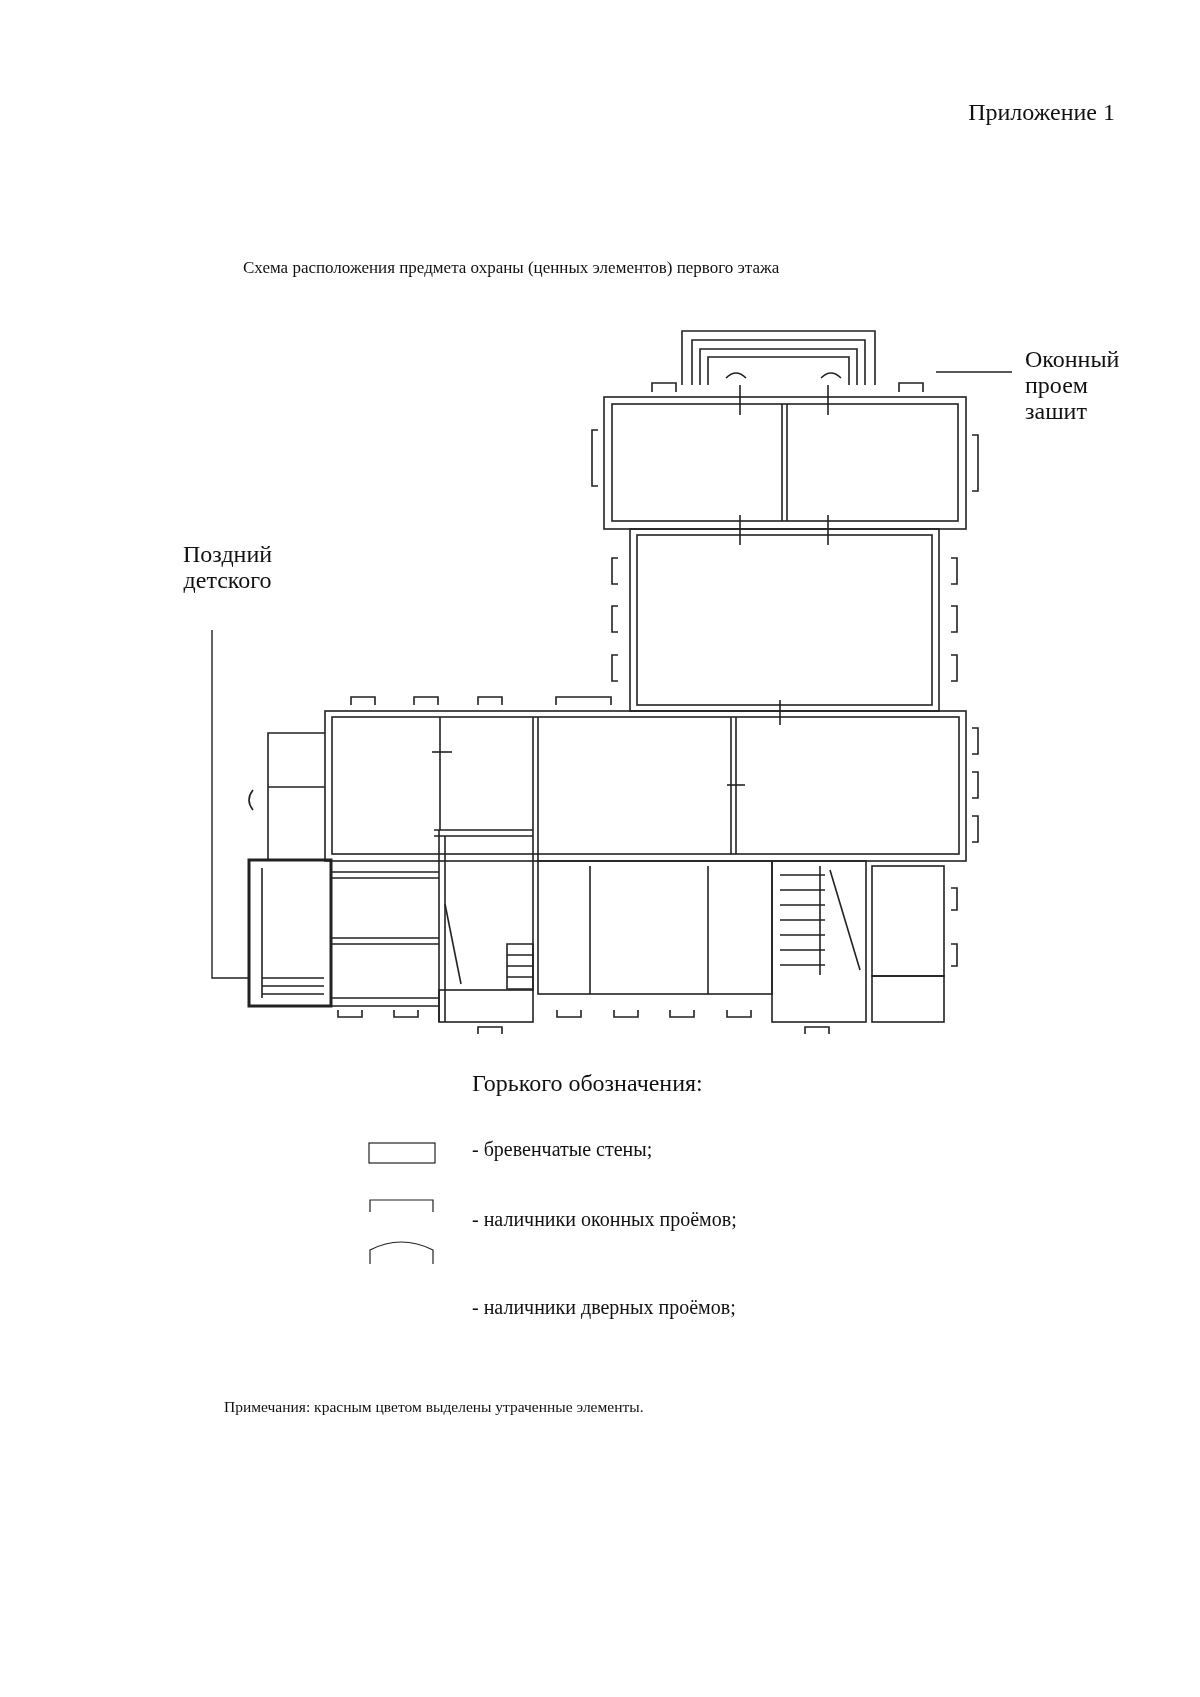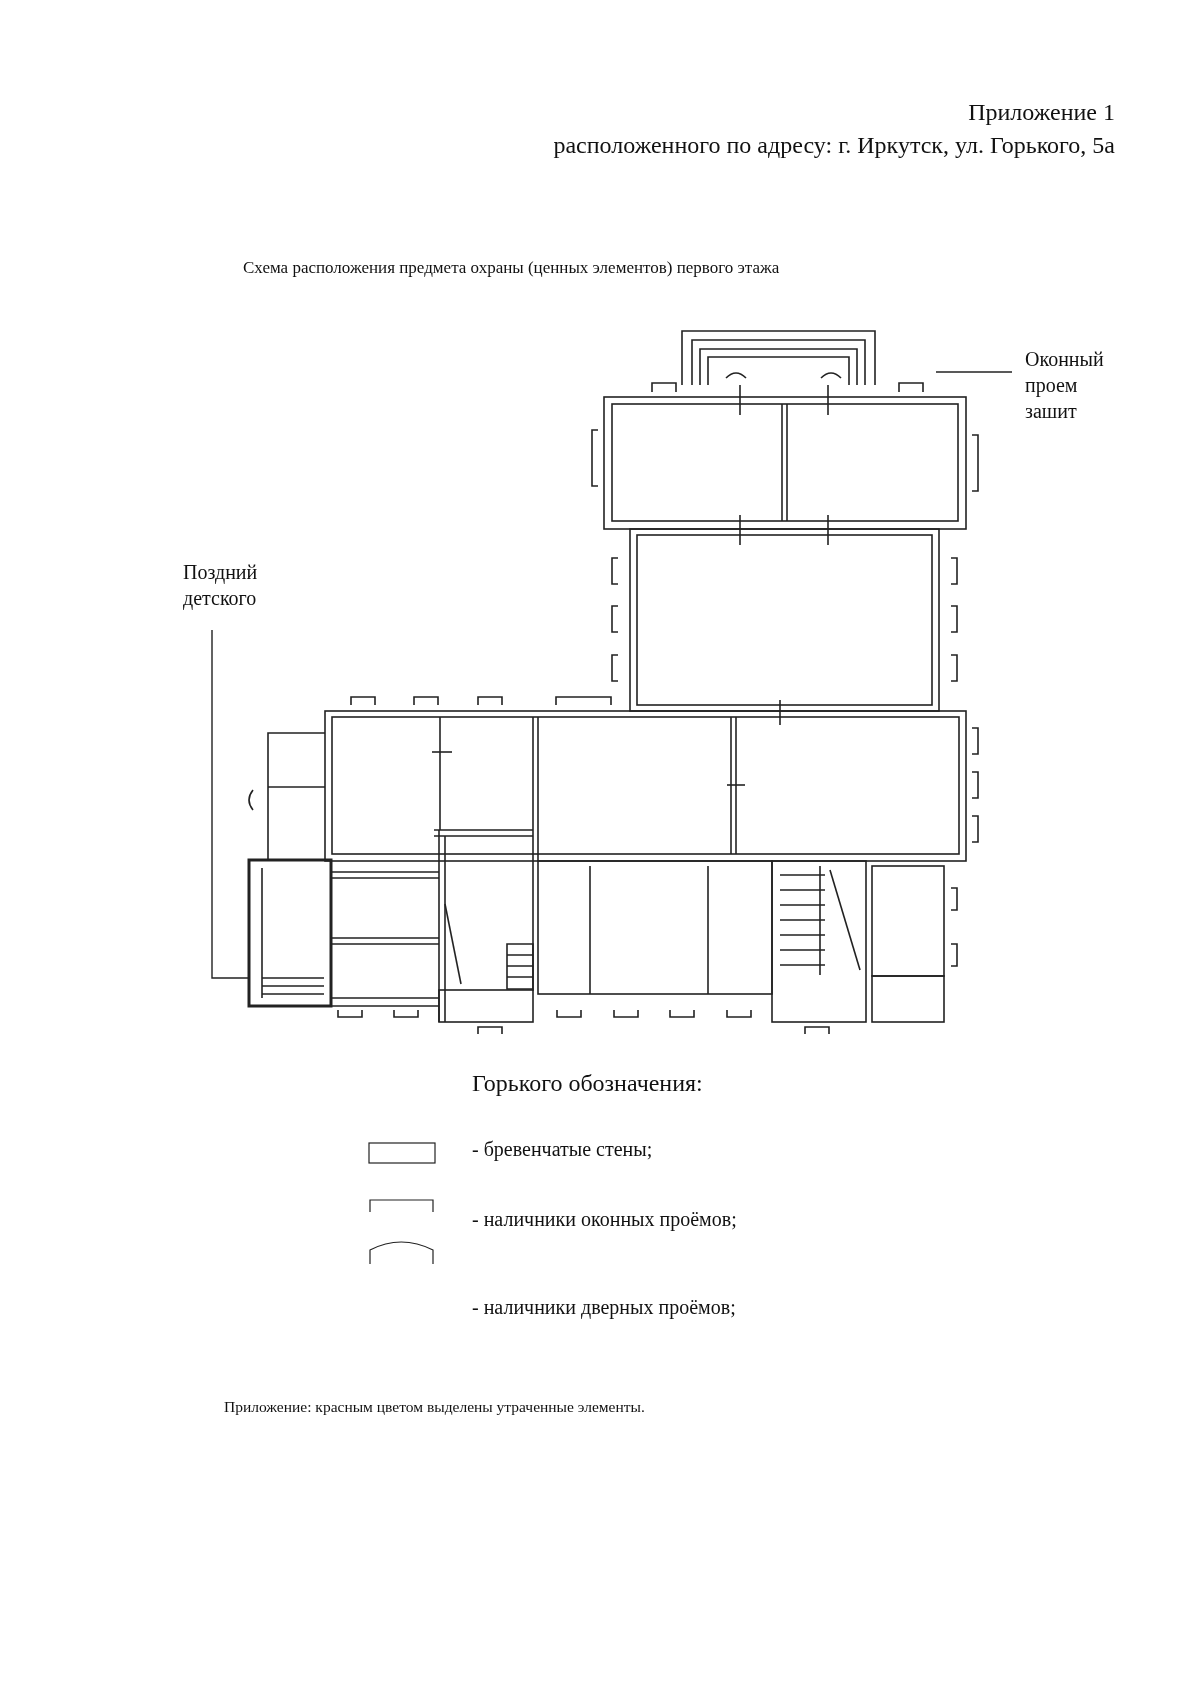--- a/index.html
+++ b/index.html
@@ -1,31 +1,30 @@
 <!DOCTYPE html>
 <html><head>
 <meta charset="utf-8">
 <style>
   html,body{margin:0;padding:0;background:#fff;}
   body{width:1200px;height:1697px;position:relative;overflow:hidden;font-family:"Liberation Serif","DejaVu Serif",serif;color:#111;}
   .hdr{position:absolute;right:85px;text-align:right;font-size:24px;line-height:32.5px;top:96px;}
   .hdr div{white-space:nowrap;}
   .title{position:absolute;left:243px;top:258px;font-size:17px;white-space:nowrap;}
-  .lbl{position:absolute;font-size:20px;line-height:26px;}
+  .lbl{position:absolute;font-size:24px;line-height:26px;}
   .legend-title{position:absolute;left:472px;top:1070px;font-size:24px;}
   .leg-item{position:absolute;left:472px;font-size:20px;white-space:nowrap;}
   .note{position:absolute;left:224px;top:1398px;font-size:15.5px;white-space:nowrap;}
   svg{position:absolute;left:0;top:0;}
 </style>
 </head>
 <body>
 
 <div class="hdr">
   <div>Приложение 1</div>
-  <div>расположенного по адресу: г. Иркутск, ул. Горького, 5а</div>
 </div>
 
 <div class="title">Схема расположения предмета охраны (ценных элементов) первого этажа</div>
 
 <svg width="1200" height="1697" viewBox="0 0 1200 1697" fill="none" stroke="#222" stroke-width="1.6">
 
   <g>
     <path d="M682 385 V331 H875 V385"></path>
     <path d="M692 385 V340 H865 V385"></path>
     <path d="M700 385 V349 H857 V385"></path>
@@ -114,23 +113,23 @@
   <path d="M370 1212 v-12 h63 v12" stroke-width="1.2"></path>
   <path d="M370 1264 v-14 q31 -16 63 0 v14" stroke-width="1.2"></path>
 </svg>
 
 <div class="lbl" style="left:1025px;top:346px;">
   <div>Оконный</div>
   <div>проем</div>
   <div>зашит</div>
 </div>
 
-<div class="lbl" style="left:183px;top:559px;">
+<div class="lbl" style="left:183px;top:541px;text-align:center;">
   <div>Поздний</div>
   <div>детского</div>
 </div>
 
 <div class="legend-title">Горького обозначения:</div>
 <div class="leg-item" style="top:1138px;text-align:center;">- бревенчатые стены;</div>
 <div class="leg-item" style="top:1208px;">- наличники оконных проёмов;</div>
 <div class="leg-item" style="top:1248px;margin-top:48px;">- наличники дверных проёмов;</div>
 
-<div class="note">Приложение: красным цветом выделены утраченные элементы.</div>
+<div class="note">Примечания: красным цветом выделены утраченные элементы.</div>
 
 </body></html>

